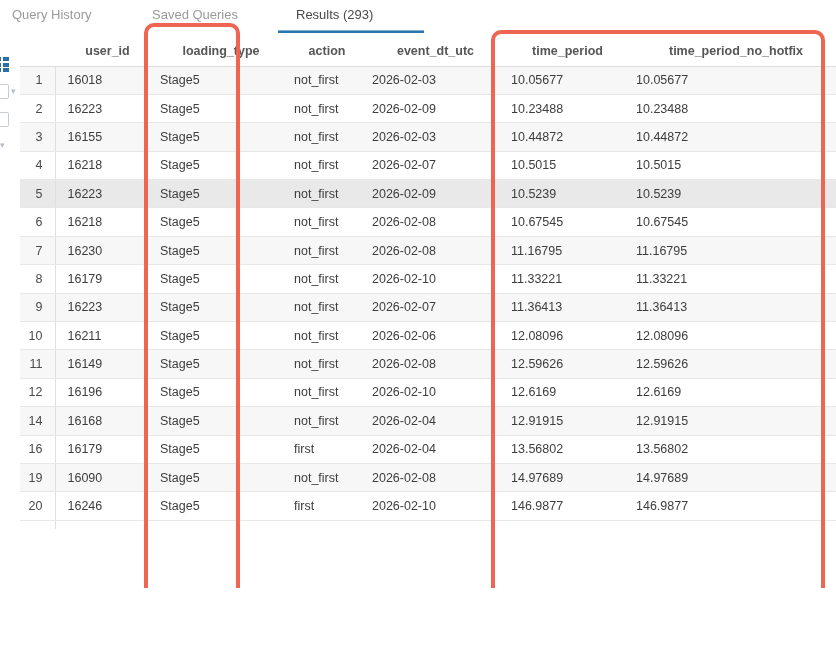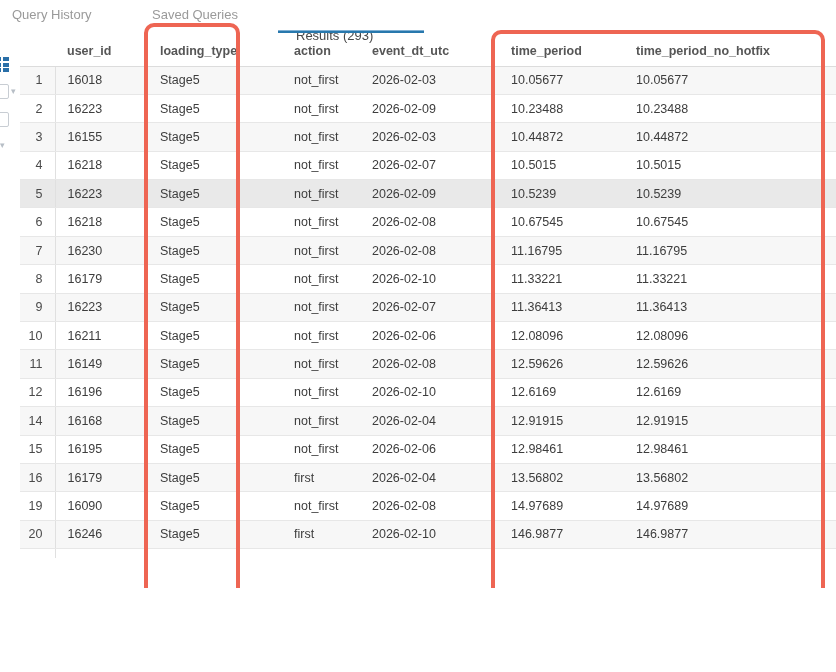--- a/index.html
+++ b/index.html
@@ -6,31 +6,31 @@
   .app{
     position:relative;width:836px;height:588px;overflow:hidden;background:#fff;
     font-family:"Liberation Sans", sans-serif;
     -webkit-font-smoothing:antialiased;
   }
   
   .tab{position:absolute;top:7px;font-size:13px;color:#9a9a9a;cursor:pointer;white-space:nowrap;}
   .tab.active{color:#484848;}
   .tab-query-history{left:12px;}
   .tab-saved-queries{left:152px;}
-  .tab-results{left:296px;margin-top:21px;}
+  .tab-results{left:296px;}
   .tab-underline{position:absolute;left:278px;top:30px;width:146px;height:3px;background:var(--tab-underline,#2878ad);border-top:1px solid #7fb0d4;box-sizing:border-box;}
   
   .results-table{
     position:absolute;left:20px;top:36px;width:816px;
     border-collapse:collapse;table-layout:fixed;
     font-size:12.5px;color:#3d3d3d;
   }
   .results-table th{
     height:30px;font-size:12.5px;font-weight:bold;color:#565656;
-    text-align:left;padding:0 0 0 12px;border-bottom:1px solid #dcdcdc;
+    text-align:center;padding:0 0 0 12px;border-bottom:1px solid #dcdcdc;
     white-space:nowrap;overflow:hidden;box-sizing:border-box;
   }
   .results-table td{
     height:28.4px;padding:0 0 0 12px;border-bottom:1px solid #e7e7e7;
     white-space:nowrap;overflow:hidden;box-sizing:border-box;
   }
   .results-table td:first-child{
     text-align:right;padding:0 12px 0 0;border-right:1px solid #e0e0e0;color:#4a4a4a;
   }
   .results-table tbody tr:nth-child(odd) td{background:#f7f7f7;}
@@ -210,29 +210,20 @@
         <tr>
           <td>14</td>
           <td>16168</td>
           <td>Stage5</td>
           <td>not_first</td>
           <td>2026-02-04</td>
           <td>12.91915</td>
           <td>12.91915</td>
         </tr>
         <tr>
-          <td>15</td>
-          <td>16195</td>
-          <td>Stage5</td>
-          <td>not_first</td>
-          <td>2026-02-06</td>
-          <td>12.98461</td>
-          <td>12.98461</td>
-        </tr>
-        <tr>
           <td>16</td>
           <td>16179</td>
           <td>Stage5</td>
           <td>first</td>
           <td>2026-02-04</td>
           <td>13.56802</td>
           <td>13.56802</td>
         </tr>
         <tr>
           <td>19</td>

